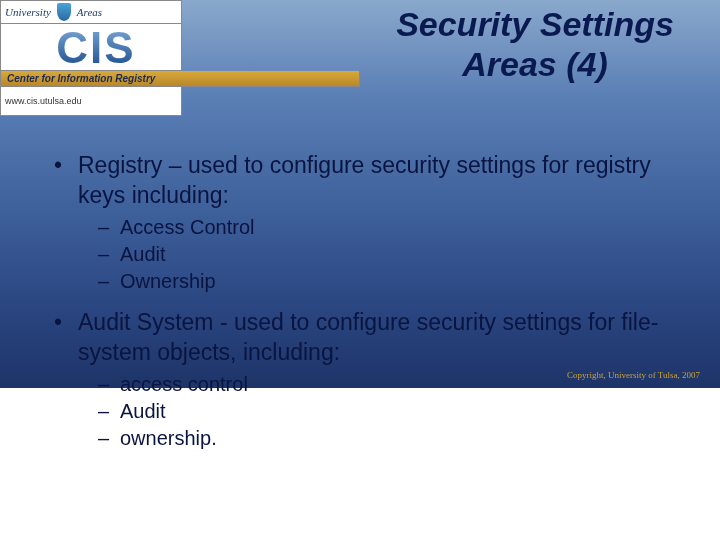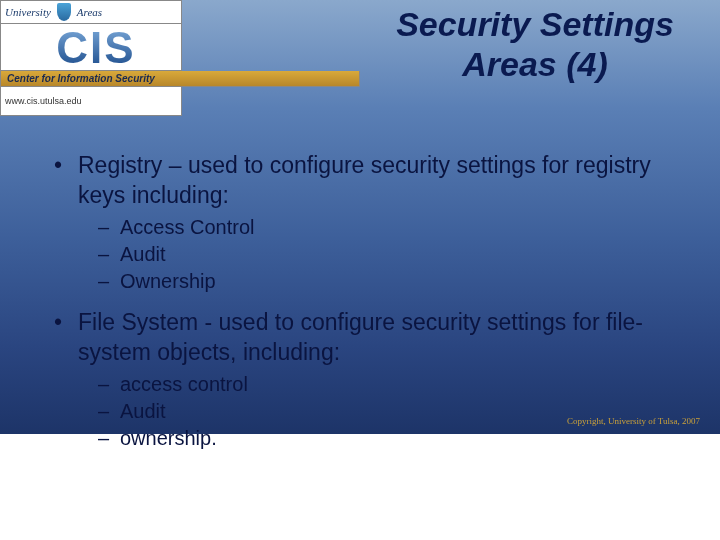--- a/index.html
+++ b/index.html
@@ -1,19 +1,19 @@
 <!DOCTYPE html>
 <html><head>
 <meta charset="utf-8">
 <style>
   * { margin: 0; padding: 0; box-sizing: border-box; }
   html, body { width: 720px; height: 540px; overflow: hidden; }
   .slide {
     width: 720px;
-    height: 434px;
+    height: 388px;
     background: linear-gradient(to bottom, #8aa8cc 0%, #5a7fb5 25%, #3d5f9a 55%, #2a4580 80%, #1d3468 100%);
     position: relative;
     font-family: Verdana, Geneva, sans-serif;
   }
   .header {
     display: flex;
     align-items: flex-start;
   }
   .logo-block {
     width: 182px;
@@ -141,21 +141,21 @@
       <div class="logo-block">
         <div class="logo-top">
           <span class="uni-text">University</span>
           <span class="uni-shield"></span>
           <span class="uni-text">Areas</span>
         </div>
         <div class="logo-cis">
           <span class="cis-big">CIS</span>
         </div>
       </div>
-      <div class="logo-bar">Center for Information Security</div>
+      <div class="logo-bar">Center for Information Registry</div>
       <div class="logo-url">www.cis.utulsa.edu</div>
     </div>
     <div class="title">Security Settings Areas (4)</div>
   </div>
 
   <div class="content">
     <div class="bullet-l1">
       <span class="dot">•</span>
       <span>Registry – used to configure security settings for registry keys including:</span>
     </div>
@@ -169,21 +169,21 @@
     </div>
     <div class="bullet-l2">
       <span class="dash">–</span>
       <span>Ownership</span>
     </div>
 
     <div class="gap"></div>
 
     <div class="bullet-l1">
       <span class="dot">•</span>
-      <span>File System - used to configure security settings for file-system objects, including:</span>
+      <span>Audit System - used to configure security settings for file-system objects, including:</span>
     </div>
     <div class="bullet-l2">
       <span class="dash">–</span>
       <span>access control</span>
     </div>
     <div class="bullet-l2">
       <span class="dash">–</span>
       <span>Audit</span>
     </div>
     <div class="bullet-l2">

